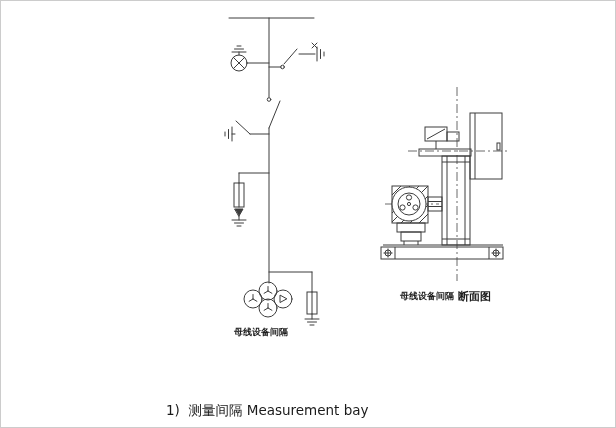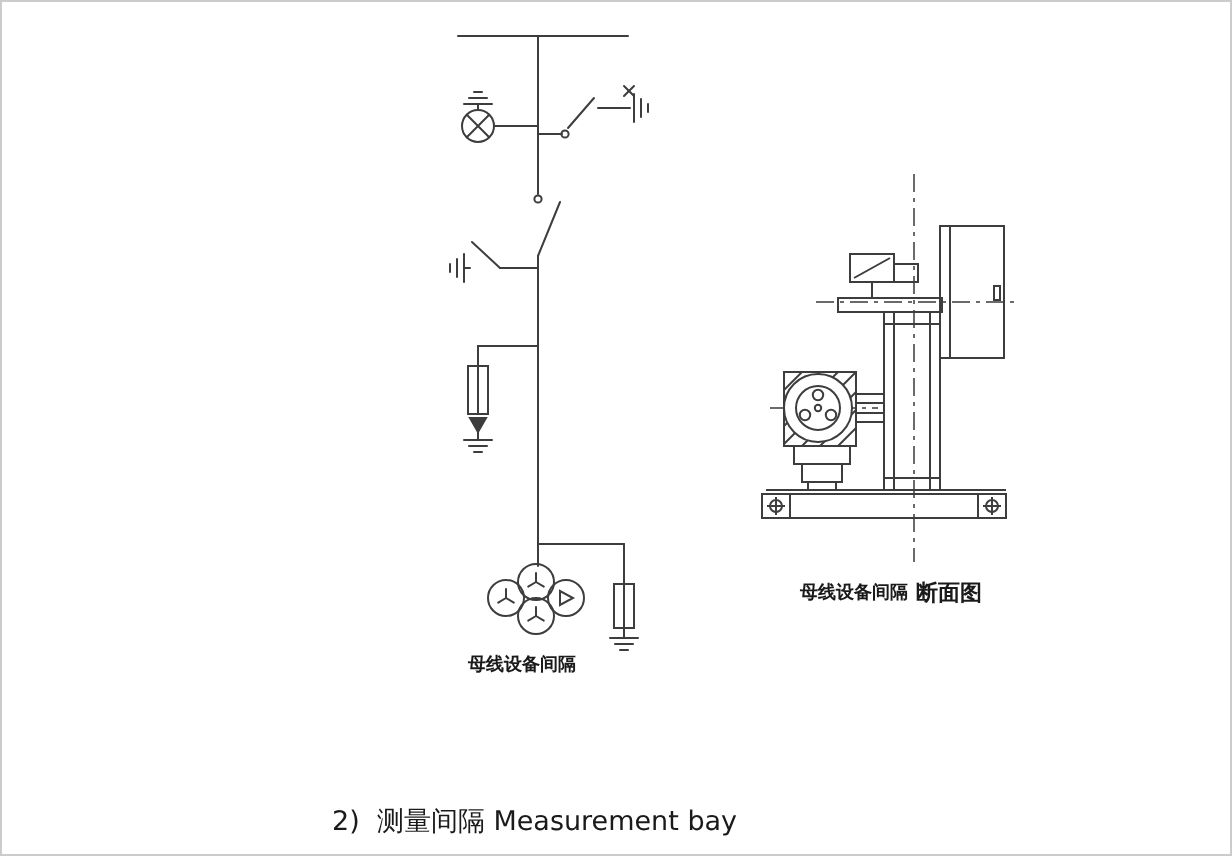--- a/index.html
+++ b/index.html
@@ -202,14 +202,14 @@
           <line x1="490.5" y1="252" x2="499.5" y2="252"></line>
           <line x1="495" y1="247.5" x2="495" y2="256.5"></line>
         </g>
       </g>
 
       <text class="svg-label" x="399" y="298" font-size="9" fill="#1a1a1a" stroke="none">母线设备间隔</text>
       <text class="svg-label" x="457" y="299" font-size="11" fill="#1a1a1a" stroke="none">断面图</text>
     </g>
   </svg>
 
-  <div class="caption">2)  测量间隔 Measurement bay</div>
+  <div class="caption">1)  测量间隔 Measurement bay</div>
 </div>
 
 </body></html>

